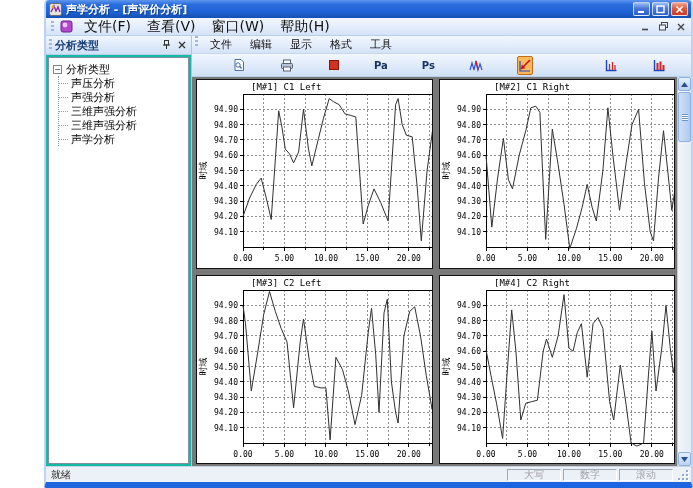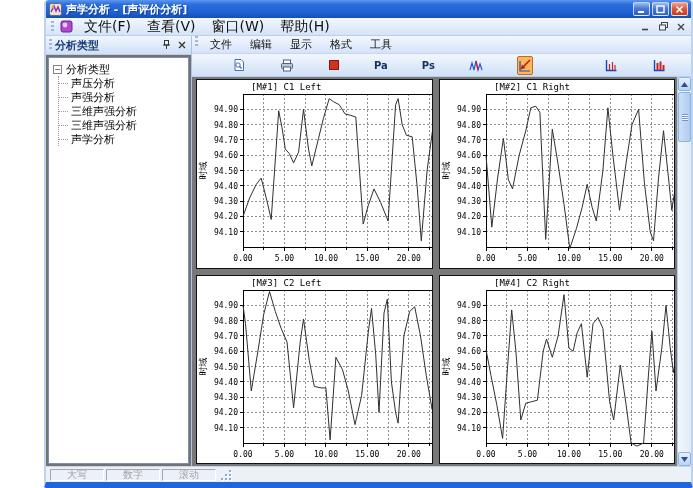--- a/index.html
+++ b/index.html
@@ -34,21 +34,21 @@
     justify-content:center; color:#333; font-size:9px; margin-left:2px; }
 
   .drag { width:3px; height:70%; margin:0 3px;
     background:repeating-linear-gradient(180deg,#9FB8DC 0 2px,transparent 2px 4px); }
 
   
   .main { flex:1 1 auto; display:flex; min-height:0; }
 
   
   .sidebar { width:145px; flex:0 0 145px; display:flex; flex-direction:column;
-    background:#737373; }
+    background:#14b8a6; }
   .sb-header { height:19px; flex:0 0 19px; display:flex; align-items:center;
     background:linear-gradient(180deg,#F0F6FE 0%,#CFE0F6 100%);
     border-bottom:1px solid #B9CFEE; font-size:11px; font-weight:bold;
     color:#1A3E7A; }
   .sb-header .hlabel { flex:1; }
   .sb-tool { width:14px; height:14px; display:flex; align-items:center;
     justify-content:center; color:#333; font-size:10px; margin-right:2px; }
   .treebox { flex:1; margin:2px; background:#fff; border:1px solid #828F9E;
     font-size:11px; color:#000; padding:4px 2px; overflow:hidden; }
   .tree-root-row { display:flex; align-items:center; height:14px; }
@@ -589,20 +589,21 @@
               <svg width="7" height="5">
                 <path d="M3.5 5 L0 0 H7 Z" fill="#2B4F8E"></path>
               </svg>
             </div>
         </div>
       </div>
     </div>
   </div>
 
   <div class="statusbar">
+    <span class="status-ready">就绪</span>
     <span class="kcell">大写</span>
     <span class="kcell">数字</span>
     <span class="kcell">滚动</span>
     <span class="grip">
       <i style="left:9px;top:9px"></i>
         <i style="left:9px;top:5px"></i>
         <i style="left:5px;top:9px"></i>
       <i style="left:9px;top:1px"></i>
         <i style="left:5px;top:5px"></i>
         <i style="left:1px;top:9px"></i>

